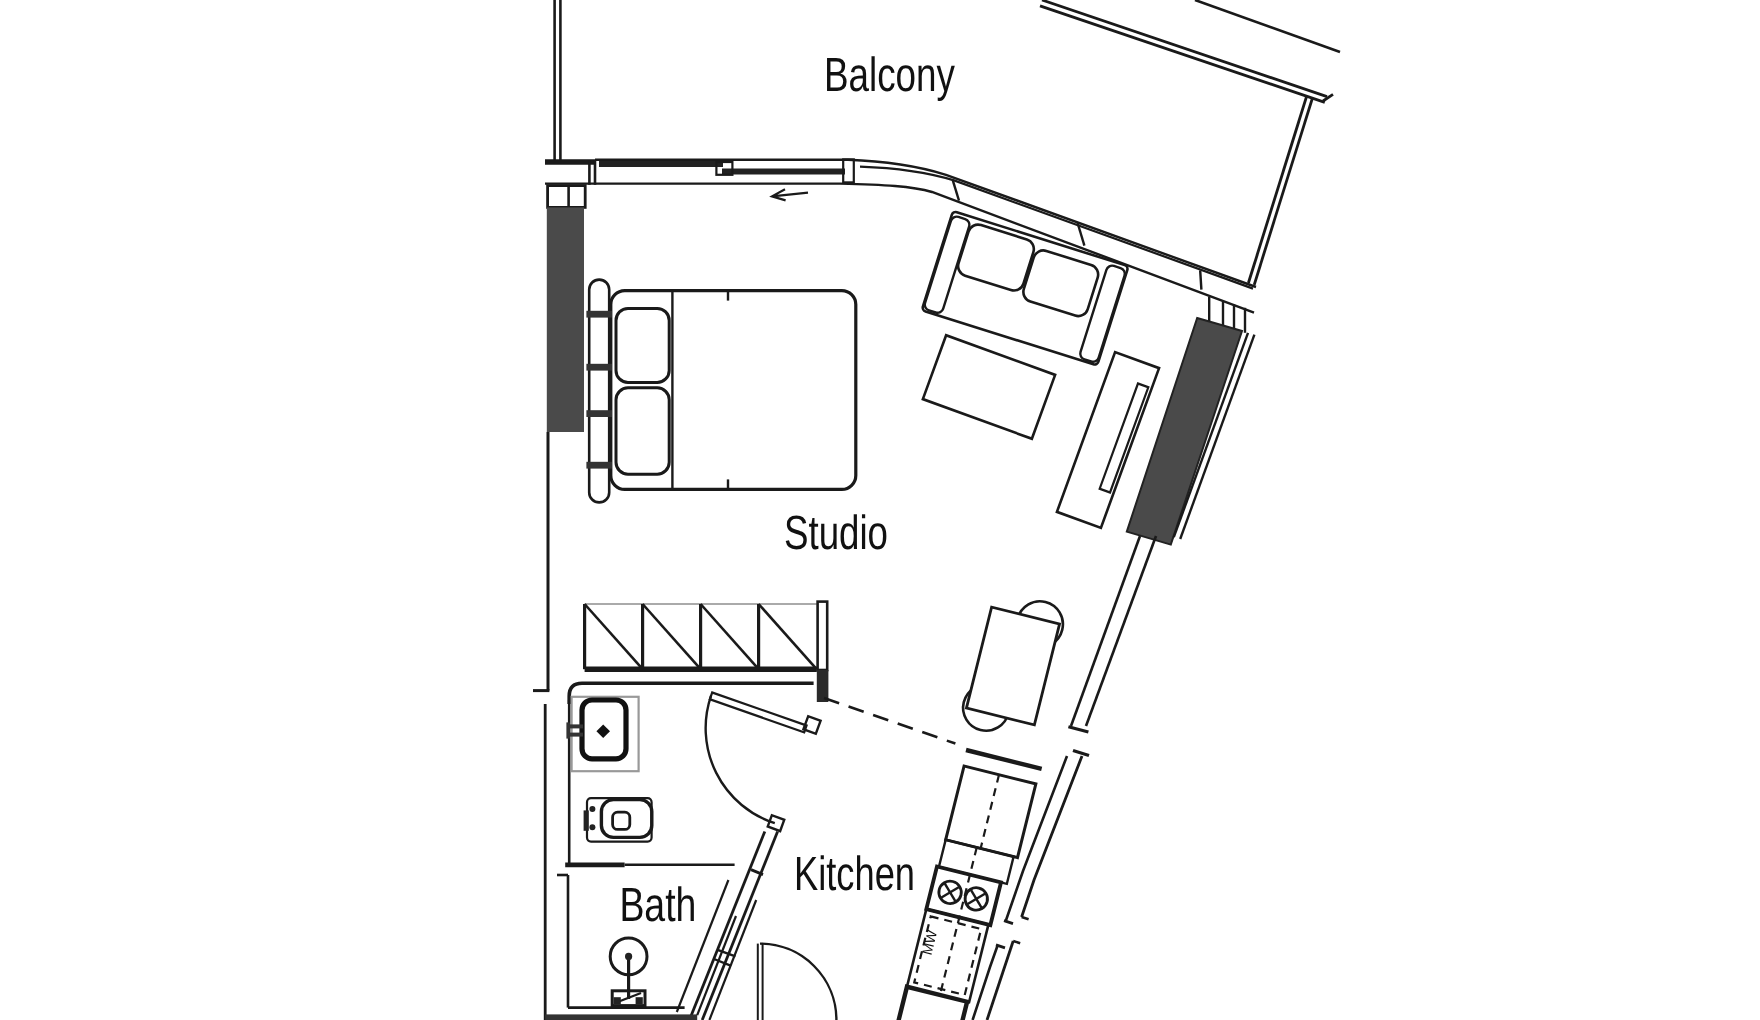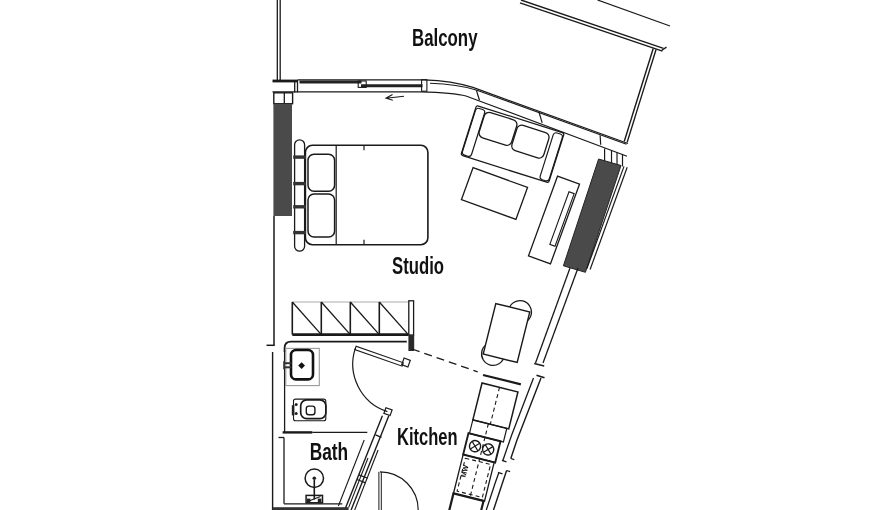--- a/index.html
+++ b/index.html
@@ -1,17 +1,17 @@
 <!DOCTYPE html>
 <html><head>
 <meta charset="utf-8">
 <title>Floorplan</title>
 <style>
 html,body{margin:0;padding:0;background:#fff;}
-#c{width:880px;height:510px;position:relative;font-weight:bold;}
+#c{width:880px;height:510px;position:relative;}
 </style>
 </head>
 <body>
 
 <div id="c">
 <svg width="880" height="510" viewBox="0 0 880 510">
 
 <g>
 <line x1="277.3" y1="0" x2="277.3" y2="80.0" stroke="#1a1a1a" stroke-width="1.3" stroke-linecap="butt"></line>
 <line x1="280.2" y1="0" x2="280.2" y2="80.0" stroke="#1a1a1a" stroke-width="1.3" stroke-linecap="butt"></line>

